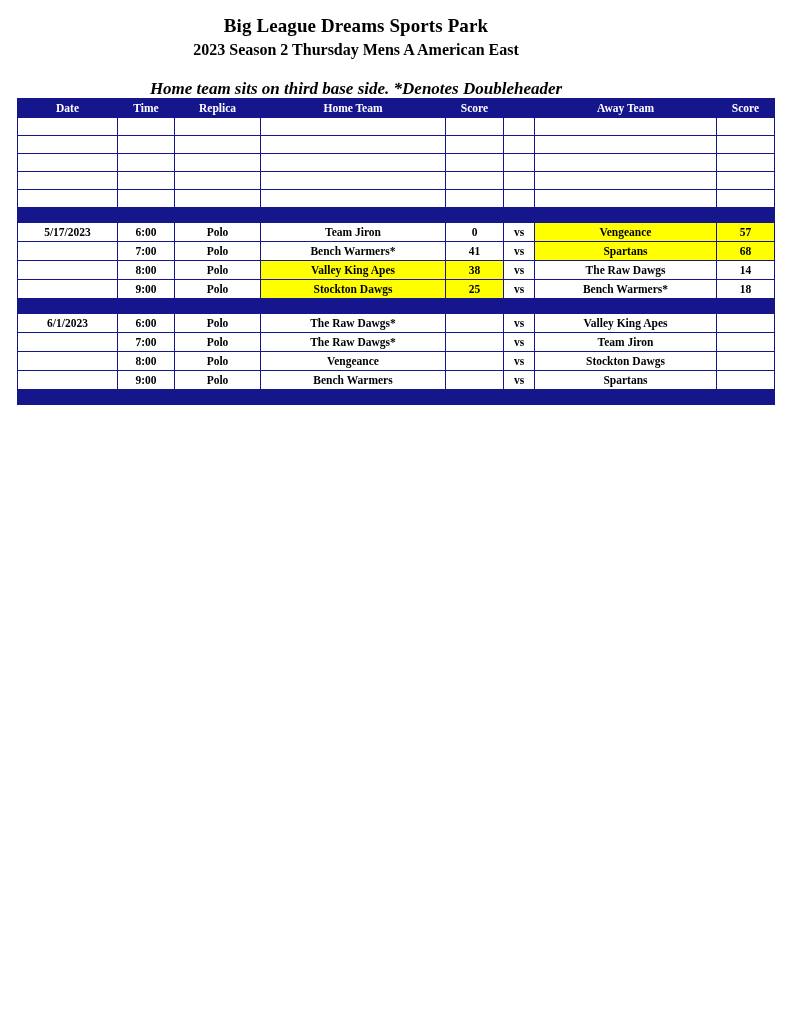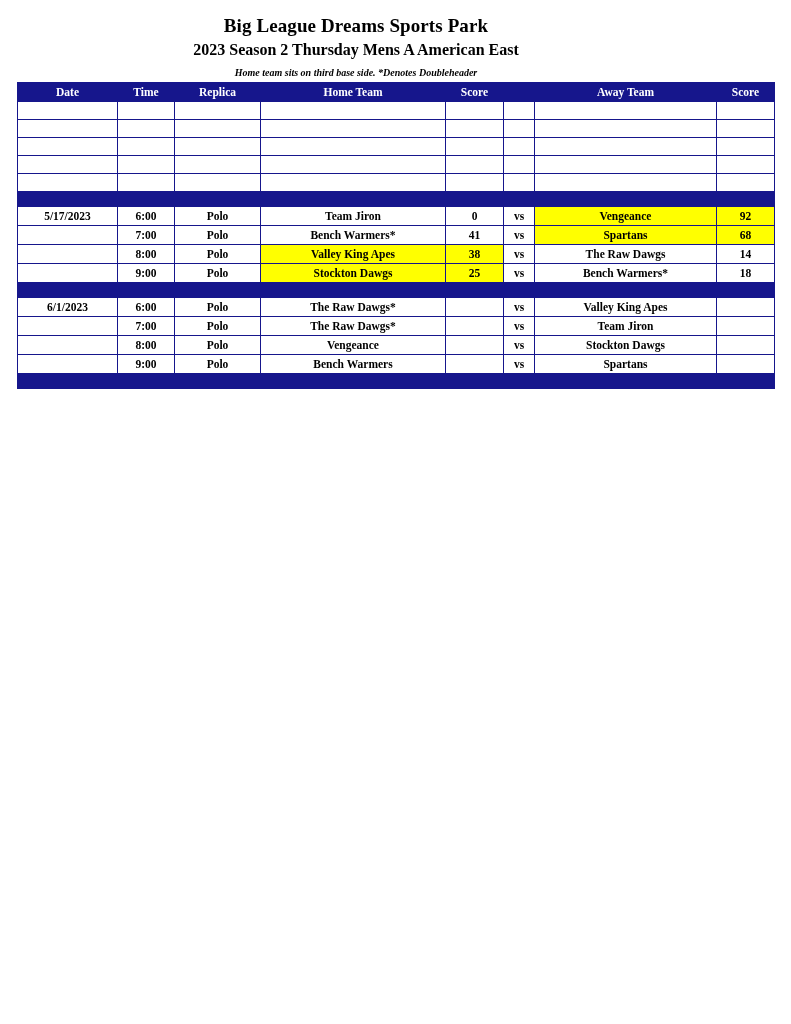--- a/index.html
+++ b/index.html
@@ -29,25 +29,25 @@
     letter-spacing: 0.1px;
     line-height: 23px;
   }
   .title-sub {
     font-size: 16px;
     font-weight: bold;
     line-height: 21px;
     margin-top: 2px;
   }
   .title-note {
-    font-size: 10px;
+    font-size: 17px;
     font-weight: bold;
     font-style: italic;
     line-height: 18px;
-    margin-top: 4px;
+    margin-top: 20px;
   }
   table.schedule {
     border-collapse: collapse;
     table-layout: fixed;
     width: 757px;
     border: 1px solid #16168c;
   }
   table.schedule td,
   table.schedule th {
     border: 1px solid #16168c;
@@ -181,21 +181,21 @@
           <td colspan="8"></td>
         </tr>
         <tr>
           <td>5/17/2023</td>
           <td>6:00</td>
           <td>Polo</td>
           <td>Team Jiron</td>
           <td>0</td>
           <td class="vs">vs</td>
           <td class="hl">Vengeance</td>
-          <td class="hl">92</td>
+          <td class="hl">57</td>
         </tr>
         <tr>
           <td>&nbsp;</td>
           <td>7:00</td>
           <td>Polo</td>
           <td>Bench Warmers*</td>
           <td>41</td>
           <td class="vs">vs</td>
           <td class="hl">Spartans</td>
           <td class="hl">68</td>

